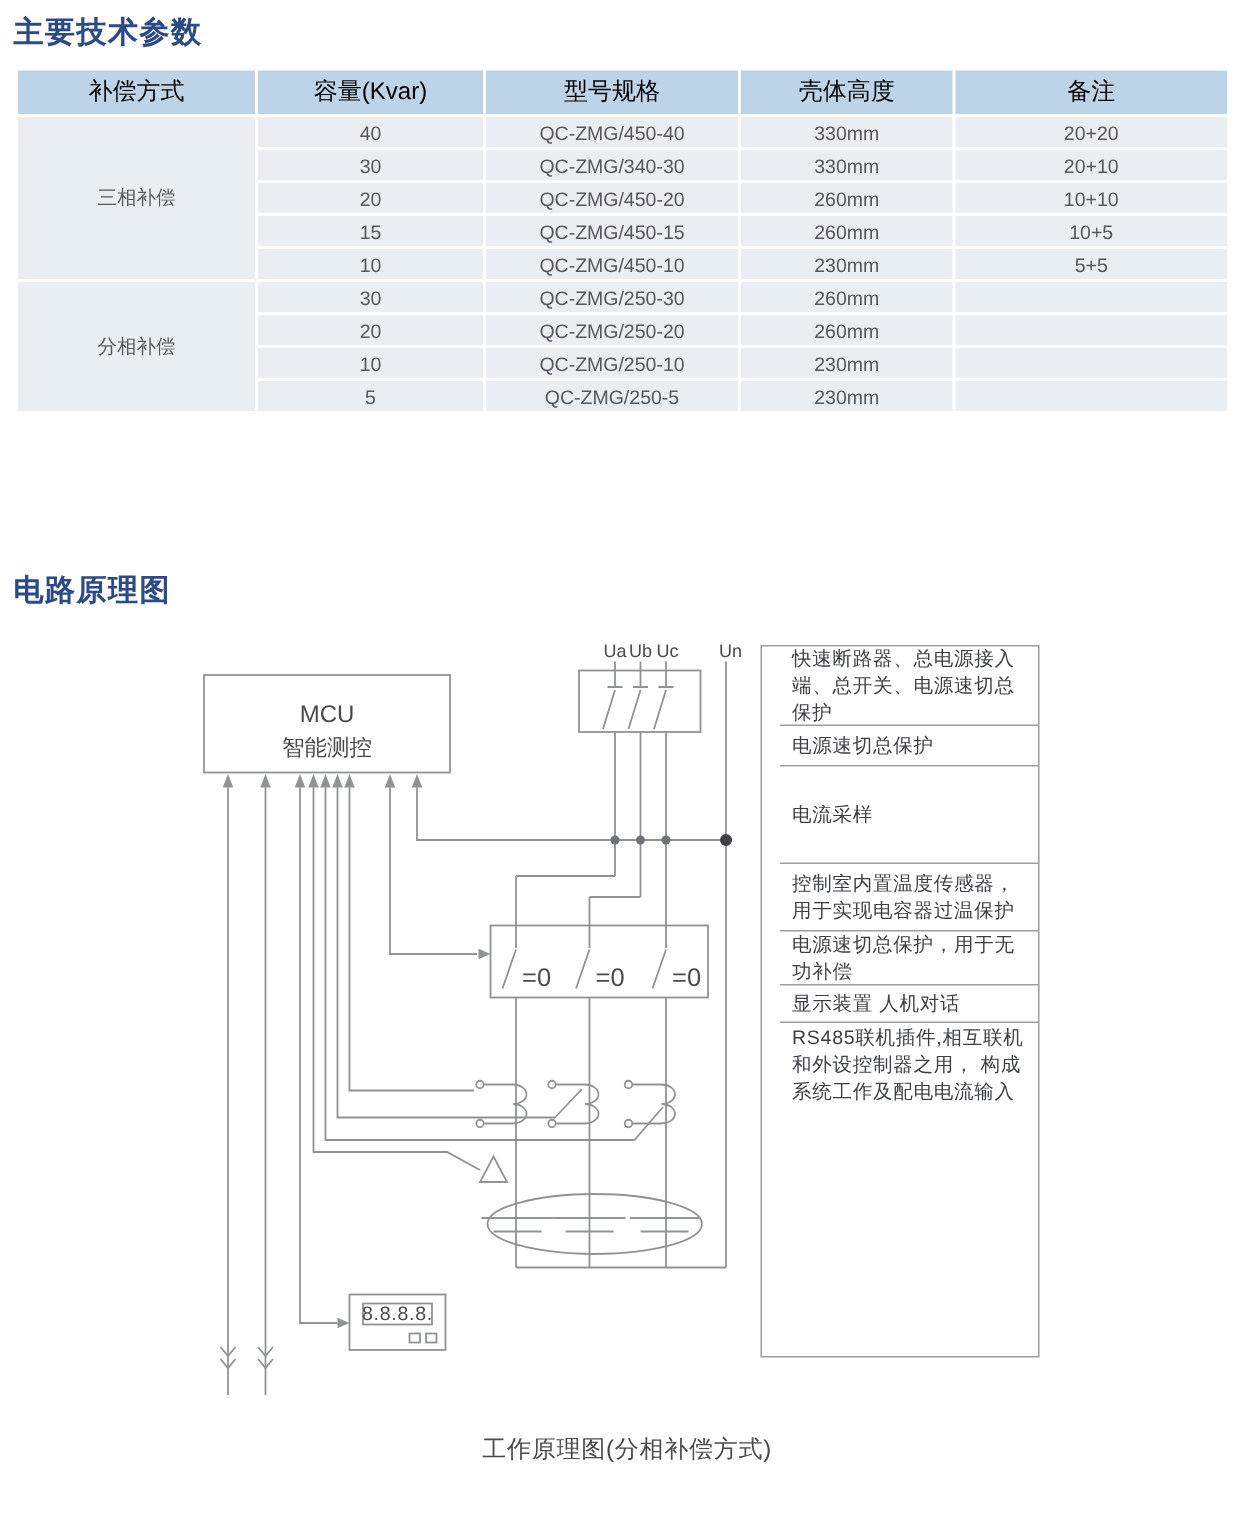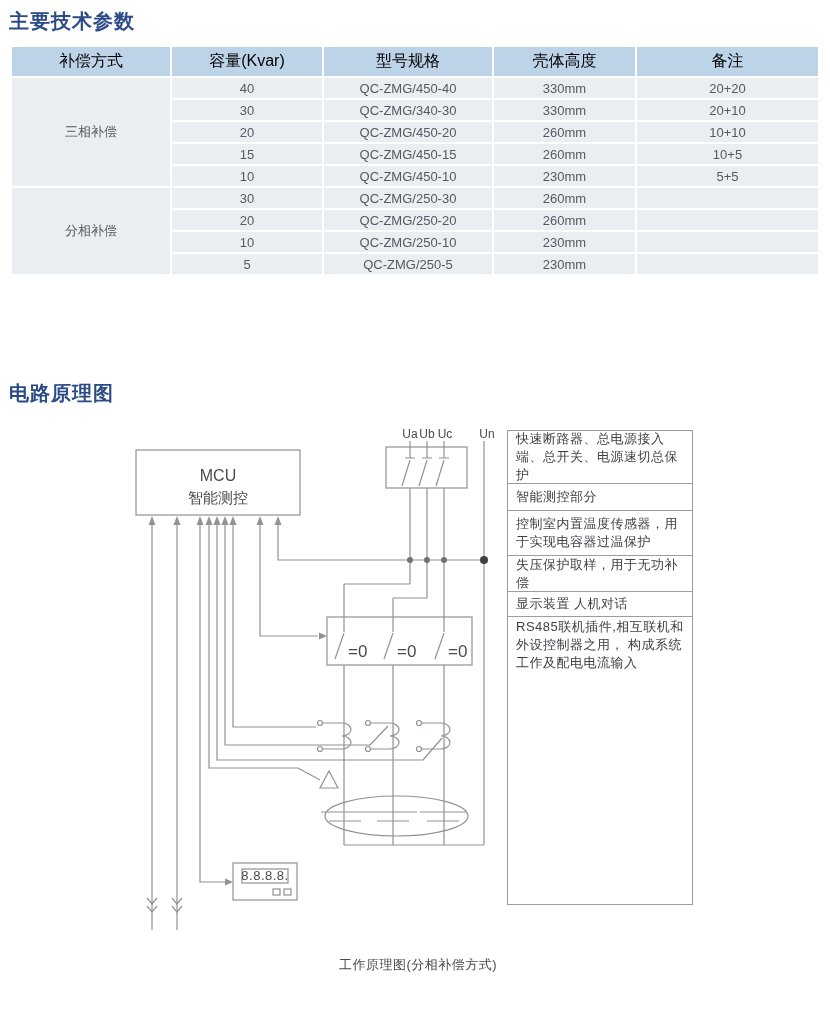--- a/index.html
+++ b/index.html
@@ -48,26 +48,27 @@
 
   #annotation-col{
     position:absolute;left:507px;top:430px;width:186px;height:475px;
     border:1px solid #9a9e9e;background:#fff;overflow:hidden;
   }
   .anno-cell{
     display:flex;align-items:center;
     padding:2px 4px 2px 8px;
     font-size:13px;line-height:18px;color:var(--anno-txt);
     letter-spacing:0.5px;
+    margin-left:12px;
   }
   .anno-cell + .anno-cell{border-top:1px solid #9a9e9e;}
 
   #caption{
     position:absolute;left:258px;top:956px;width:320px;
-    text-align:center;font-size:13px;color:#4a4a4a;letter-spacing:0.5px;
+    text-align:center;font-size:16px;color:#4a4a4a;letter-spacing:0.5px;
   }
 </style>
 </head>
 <body>
 
 <div id="page">
 
   <div id="title-main" class="sec-title">主要技术参数</div>
 
   <div id="spec-table-wrap">
@@ -244,22 +245,23 @@
     <text x="445" y="438" font-size="12" text-anchor="middle">Uc</text>
     <text x="487" y="438" font-size="12" text-anchor="middle">Un</text>
     <text x="348" y="657" font-size="17" fill="#3f3f3f">=0</text>
     <text x="397" y="657" font-size="17" fill="#3f3f3f">=0</text>
     <text x="448" y="657" font-size="17" fill="#3f3f3f">=0</text>
     <text x="265" y="880" font-size="13" fill="#333" text-anchor="middle" letter-spacing="0.5">8.8.8.8.</text>
   </svg>
 
   <div id="annotation-col">
       <div class="anno-cell" style="height: 52px;">快速断路器、总电源接入端、总开关、电源速切总保护</div>
-      <div class="anno-cell" style="height: 27px;">智能测控部分</div>
+      <div class="anno-cell" style="height: 27px;">电源速切总保护</div>
+      <div class="anno-cell" style="height: 65px;">电流采样</div>
       <div class="anno-cell" style="height: 45px;">控制室内置温度传感器，用于实现电容器过温保护</div>
-      <div class="anno-cell" style="height: 36px;">失压保护取样，用于无功补偿</div>
+      <div class="anno-cell" style="height: 36px;">电源速切总保护，用于无功补偿</div>
       <div class="anno-cell" style="height: 25px;">显示装置 人机对话</div>
       <div class="anno-cell" style="height: 57px;">RS485联机插件,相互联机和外设控制器之用， 构成系统工作及配电电流输入</div>
     </div>
 
   <div id="caption">工作原理图(分相补偿方式)</div>
 
 </div>
 
 </body></html>

